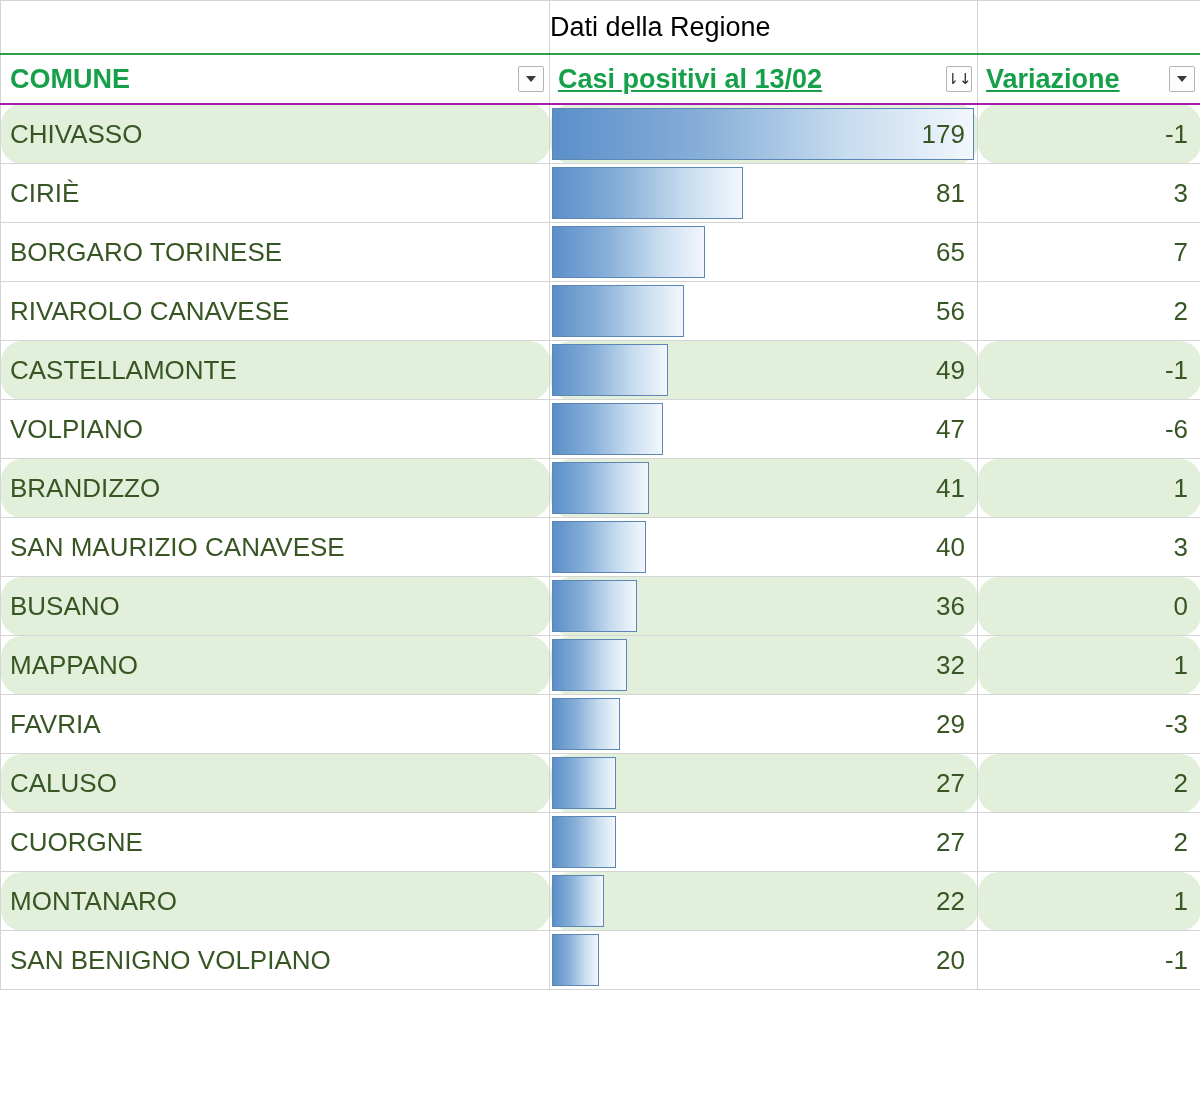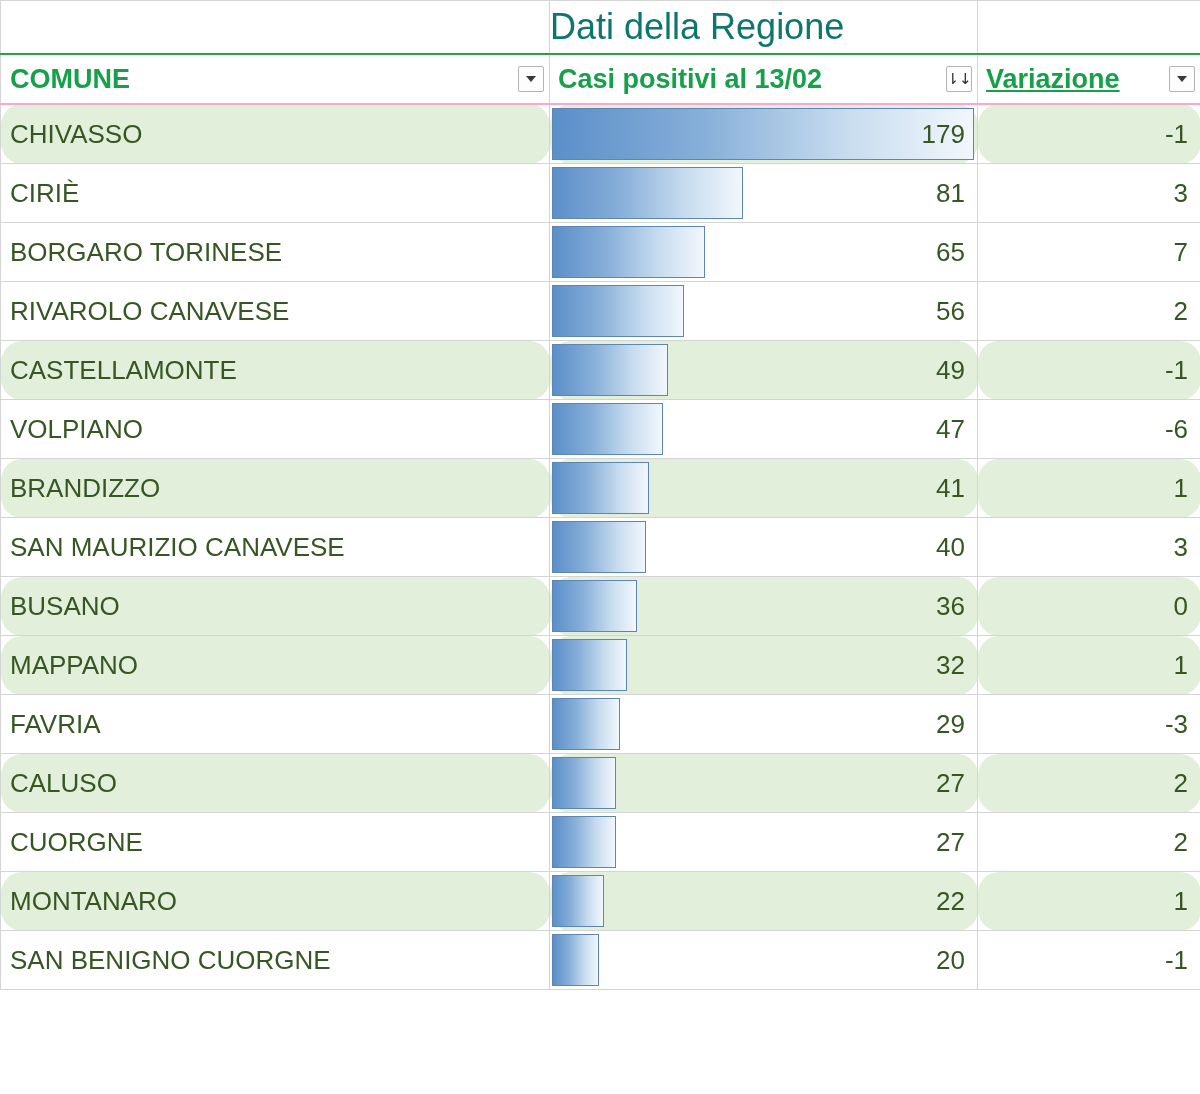--- a/index.html
+++ b/index.html
@@ -28,44 +28,44 @@
   col.c-comune { width: 549px; }
   col.c-casi   { width: 428px; }
   col.c-var    { width: 223px; }
 
   
   .row-title td {
     height: 52px;
     vertical-align: middle;
   }
   .title-cell {
-    color: #0f766e;
-    font-size: 36px;
+    color: #000000;
+    font-size: 27px;
     font-weight: bold;
     padding-left: 8px;
     white-space: nowrap;
     border-bottom: 1px solid #d4d4d4;
   }
 
   
   .row-head td {
     height: 48px;
     vertical-align: middle;
     border-top: 2px solid #2e9e4a;
-    border-bottom: 2px solid #f9a8d4;
+    border-bottom: 2px solid #a21caf;
     position: relative;
   }
   .hdr-text {
     color: #17a04a;
     font-size: 27px;
     font-weight: bold;
     white-space: nowrap;
   }
   .hdr-comune { padding-left: 9px; }
-  .hdr-casi   { padding-left: 8px; }
+  .hdr-casi   { padding-left: 8px; text-decoration: underline; }
   .hdr-var    { padding-left: 8px; text-decoration: underline; }
 
   .filter-btn {
     position: absolute;
     top: 50%;
     transform: translateY(-50%);
     right: 5px;
     width: 26px;
     height: 26px;
     background: #fdfdfd;
@@ -306,21 +306,21 @@
         <td class="cell-comune">MONTANARO</td>
         <td class="cell-casi">
           <span class="bar-wrap">
             <span class="bar" style="width: 51.8659px;"></span>
             <span class="bar-value">22</span>
           </span>
         </td>
         <td class="cell-var">1</td>
       </tr>
       <tr class="row-data">
-        <td class="cell-comune">SAN BENIGNO CUORGNE</td>
+        <td class="cell-comune">SAN BENIGNO VOLPIANO</td>
         <td class="cell-casi">
           <span class="bar-wrap">
             <span class="bar" style="width: 47.1508px;"></span>
             <span class="bar-value">20</span>
           </span>
         </td>
         <td class="cell-var">-1</td>
       </tr>
     </tbody>
 </table>

